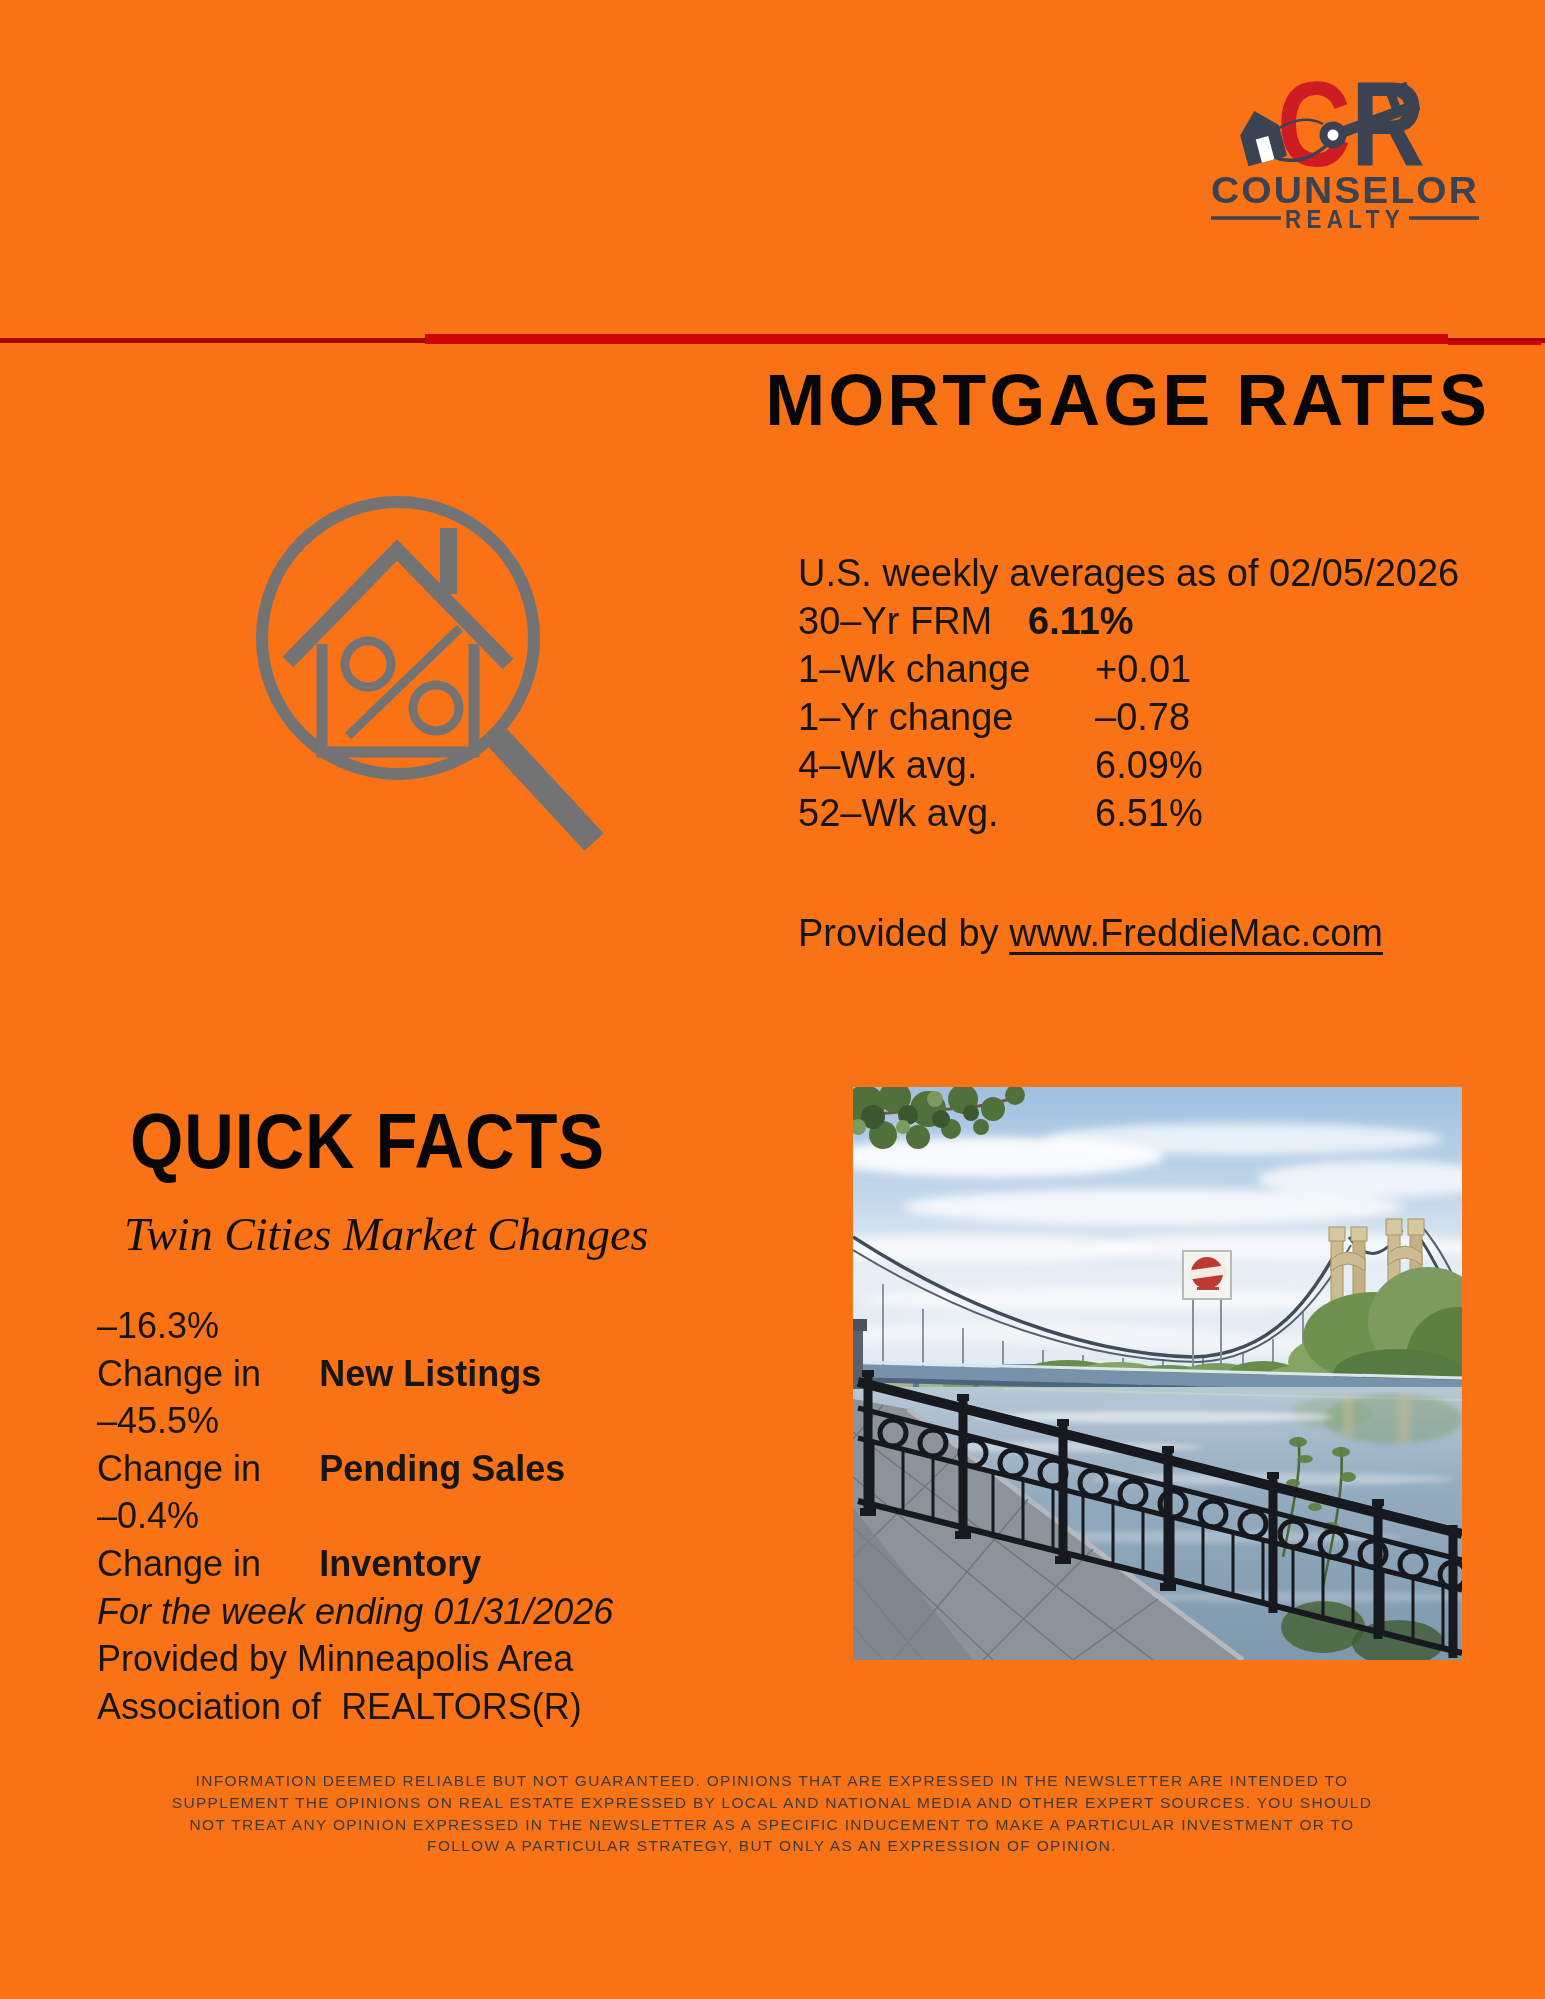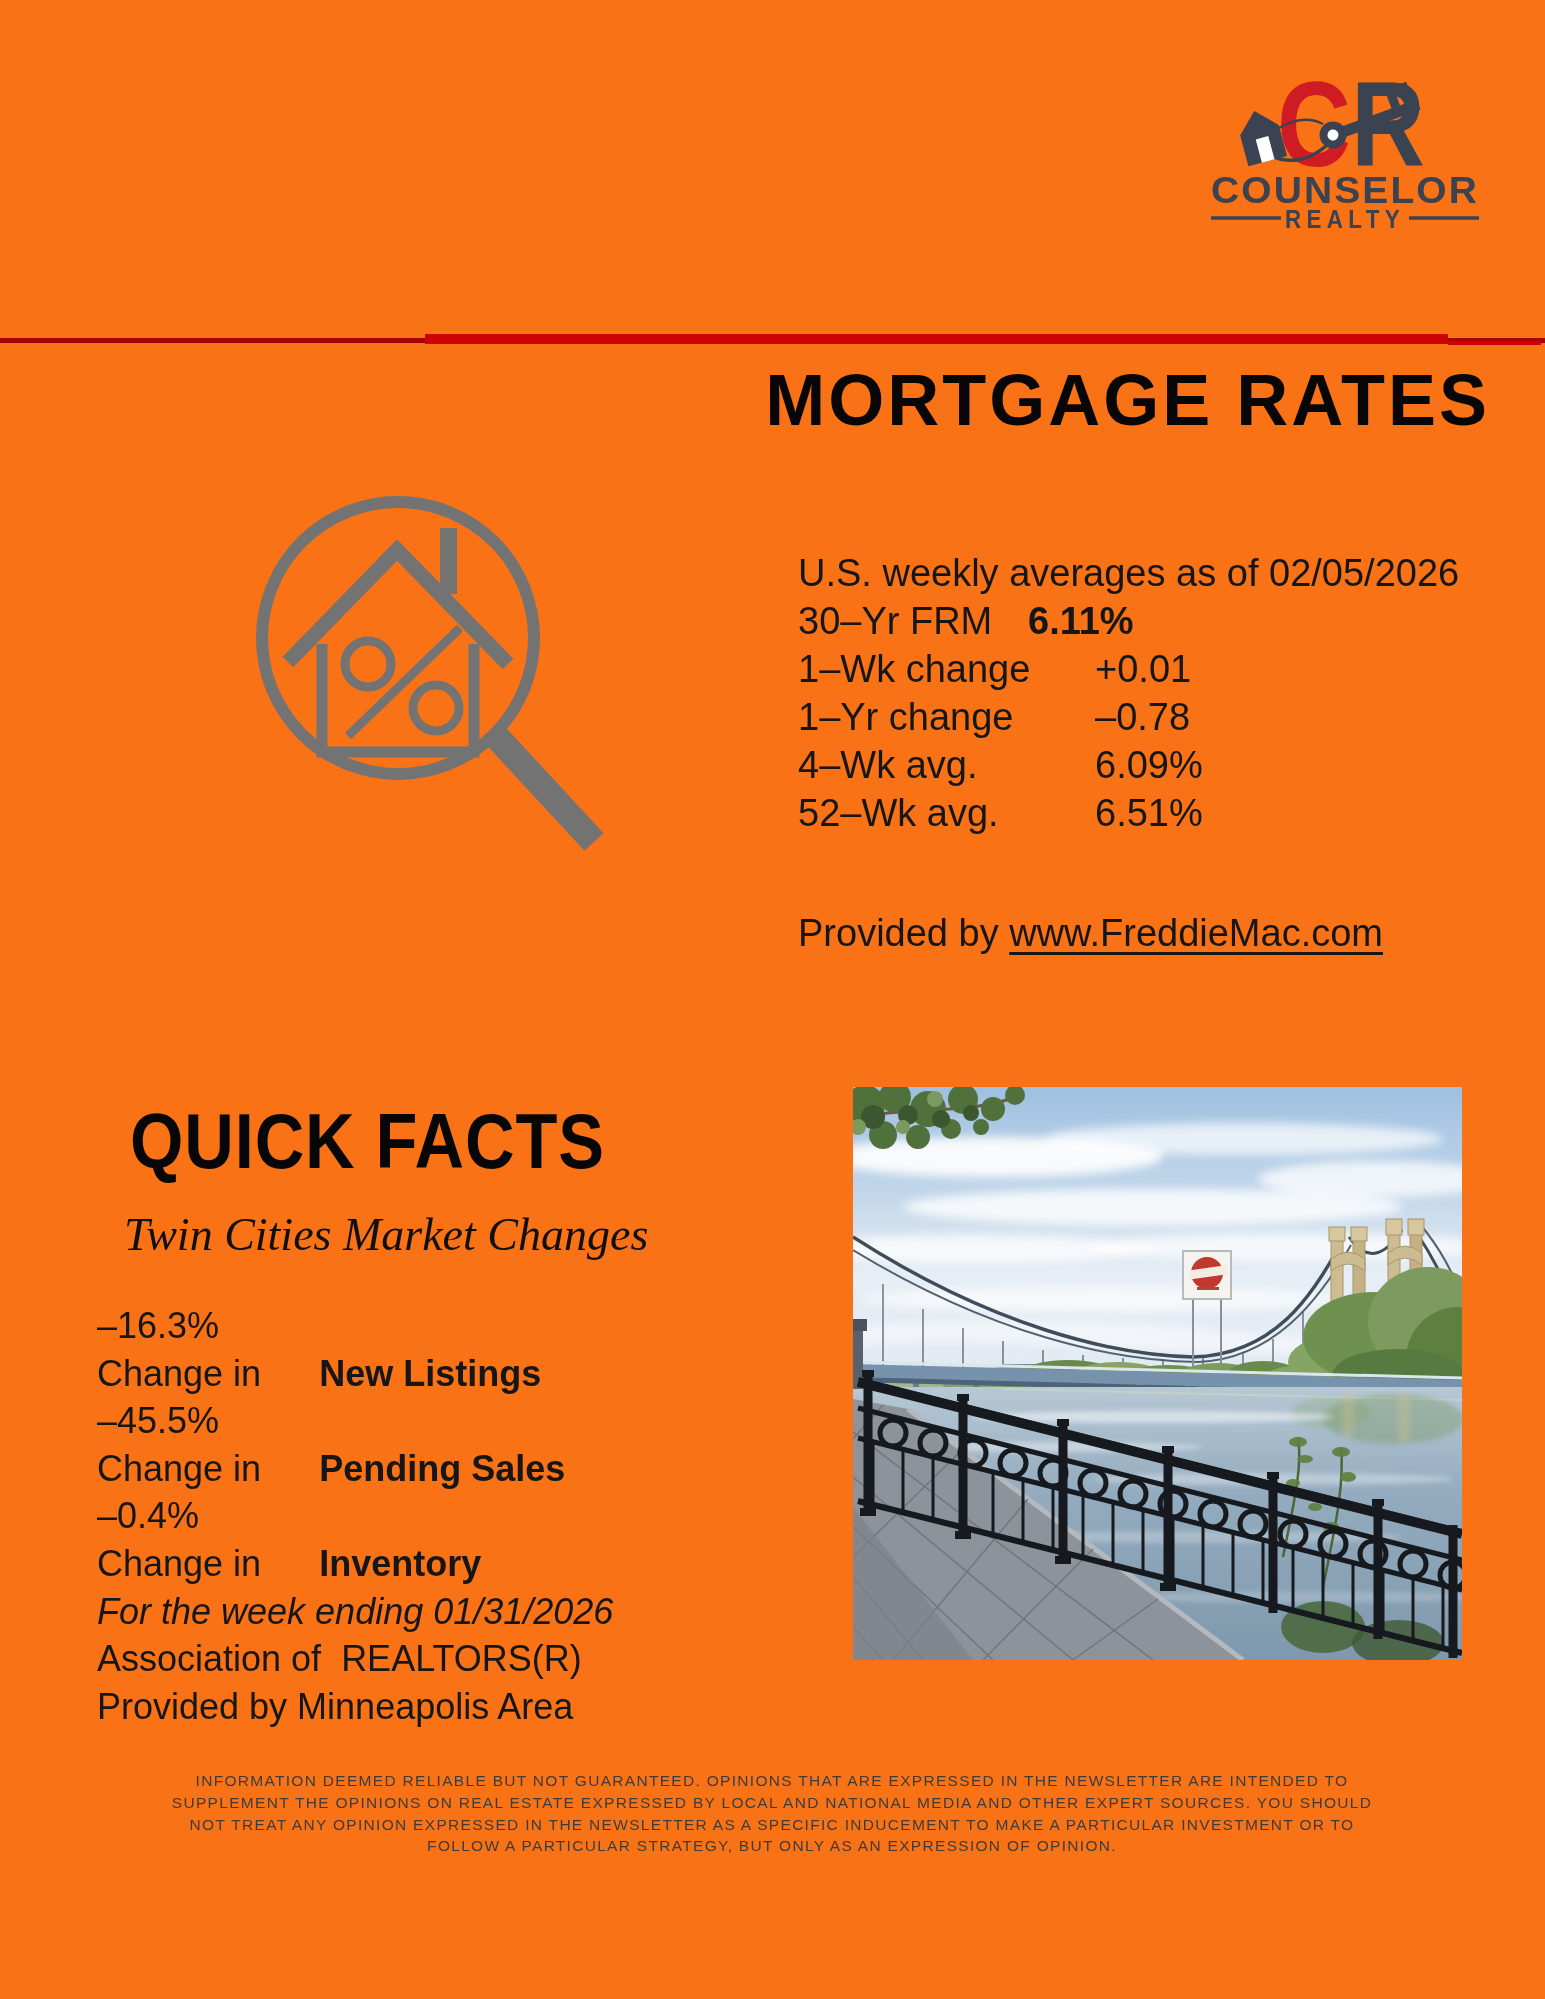--- a/index.html
+++ b/index.html
@@ -135,22 +135,22 @@
   <div class="abs qf-sub">Twin Cities Market Changes</div>
 
   <div class="abs stats">
     <div>–16.3%</div>
     <div><span>Change in </span><span class="b">New Listings</span></div>
     <div>–45.5%</div>
     <div><span>Change in </span><span class="b">Pending Sales</span></div>
     <div>–0.4%</div>
     <div><span>Change in </span><span class="b">Inventory</span></div>
     <div class="it">For the week ending 01/31/2026</div>
+    <div>Provided by Minneapolis Area</div>
     <div>Association of  REALTORS(R)</div>
-    <div>Provided by Minneapolis Area</div>
   </div>
 
   <svg class="abs" style="left:853px;top:1087px;" width="609" height="573" viewBox="0 0 609 573">
     <defs>
       <linearGradient id="sky" x1="0" y1="0" x2="0" y2="1">
         <stop offset="0" stop-color="#9fc0e0"></stop>
           <stop offset=".32" stop-color="#c3d7ea"></stop>
         <stop offset=".55" stop-color="#e7eef5"></stop>
           <stop offset="1" stop-color="#dfe8f0"></stop>
       </linearGradient>

